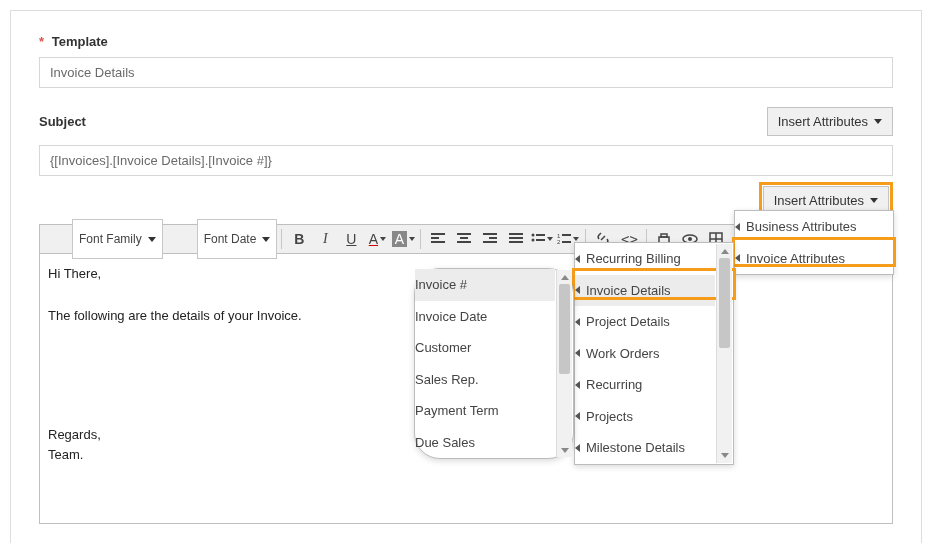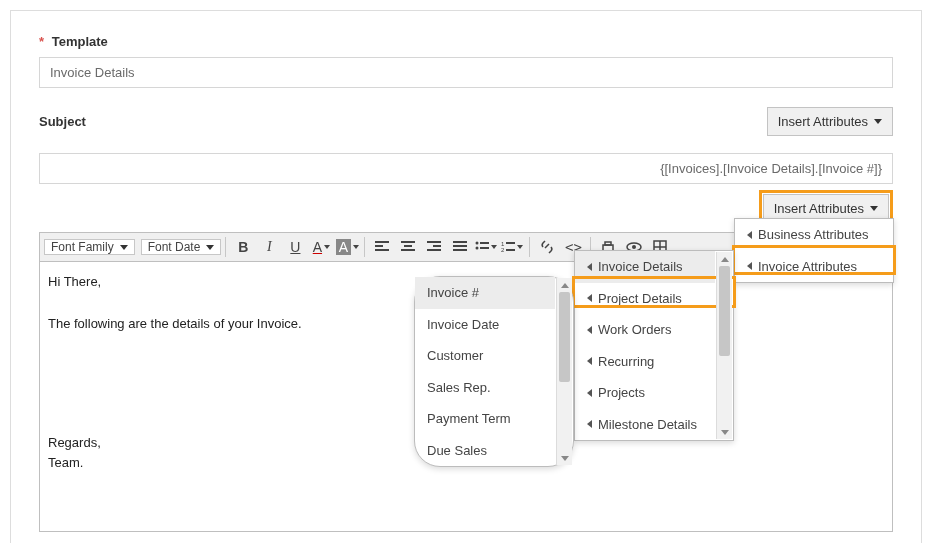--- a/index.html
+++ b/index.html
@@ -82,22 +82,23 @@
     margin: 0 4px;
   }
   .tb-drop {
     display: inline-flex;
     align-items: center;
     border: 1px solid #c7c7c7;
     background: #fff;
     padding: 2px 6px;
     font-size: 12px;
     color: #444;
-    height: 16px;
+    height: 40px;
     cursor: pointer;
+    margin-left: 28px;
   }
   .tb-drop .caret { margin-left: 6px; }
   .tb-btn {
     width: 26px;
     height: 24px;
     display: inline-flex;
     align-items: center;
     justify-content: center;
     color: #444;
     cursor: pointer;
@@ -126,21 +127,21 @@
   
   .menu {
     position: absolute;
     background: #fff;
     border: 1px solid #bcbcbc;
     box-shadow: 0 2px 6px rgba(0,0,0,0.15);
     font-size: 13px;
     z-index: 10;
   }
   .menu-item {
-    padding: 6px 12px;
+    padding: 6px 0;
     color: #444;
     cursor: pointer;
     white-space: nowrap;
     display: flex;
     align-items: center;
   }
   .menu-item.sub::before {
     content: "";
     display: inline-block;
     margin-right: 6px;
@@ -228,21 +229,21 @@
   <div class="row-subject">
     <div class="form-label">
       <span>Subject</span>
     </div>
     <div class="btn">
       <span>Insert Attributes</span>
       <span class="caret"></span>
     </div>
   </div>
 
-  <input type="text" class="text-input" style="margin-top: 16px; text-align: right;" value="{[Invoices].[Invoice Details].[Invoice #]}">
+  <input type="text" class="text-input" style="margin-top: 8px;" value="{[Invoices].[Invoice Details].[Invoice #]}">
 
   <div class="editor-wrap">
 
     <div class="btn-body-insert-wrap">
       <div class="btn">
         <span>Insert Attributes</span>
         <span class="caret"></span>
       </div>
     </div>
 
@@ -348,20 +349,23 @@
             </div>
             <div class="menu-item sub">
               <span>Invoice Attributes</span>
             </div>
           </div>
         <div class="highlight-frame" style="left:-3px;right:-3px;top:26px;height:30px;"></div>
       </div>
 
       <div class="menu menu-level2">
         <div id="l2-items">
+            <div class="menu-item sub">
+              <span>Recurring Billing</span>
+            </div>
             <div class="menu-item sub hover">
               <span>Invoice Details</span>
             </div>
             <div class="menu-item sub">
               <span>Project Details</span>
             </div>
             <div class="menu-item sub">
               <span>Work Orders</span>
             </div>
             <div class="menu-item sub">

